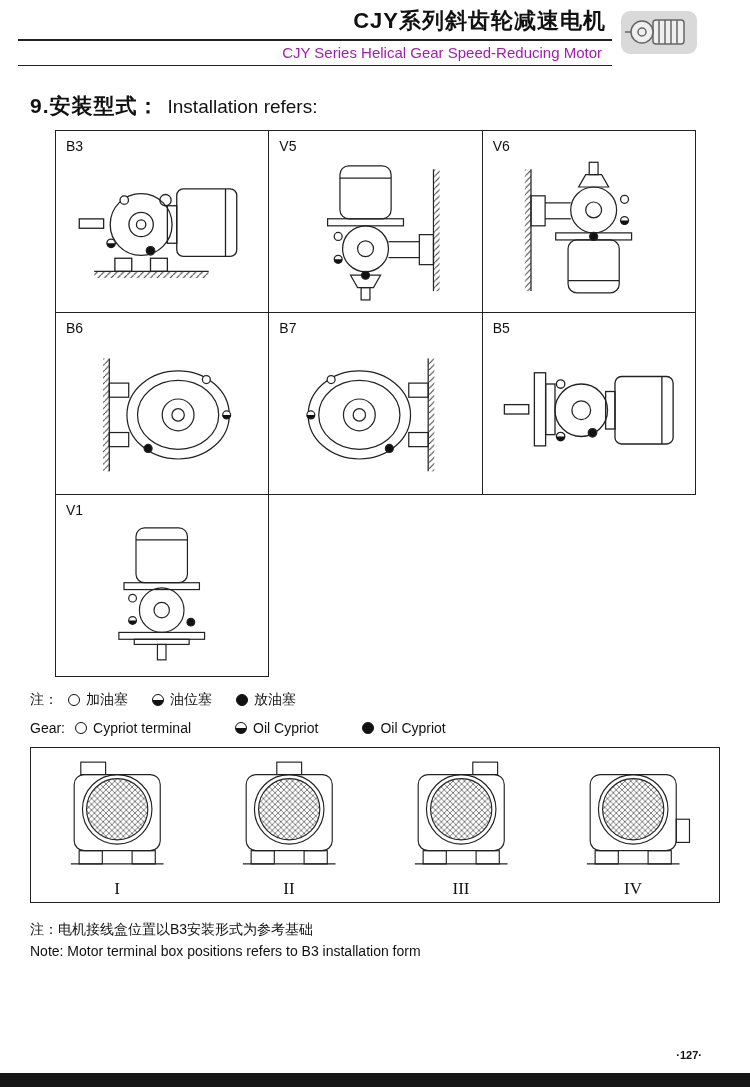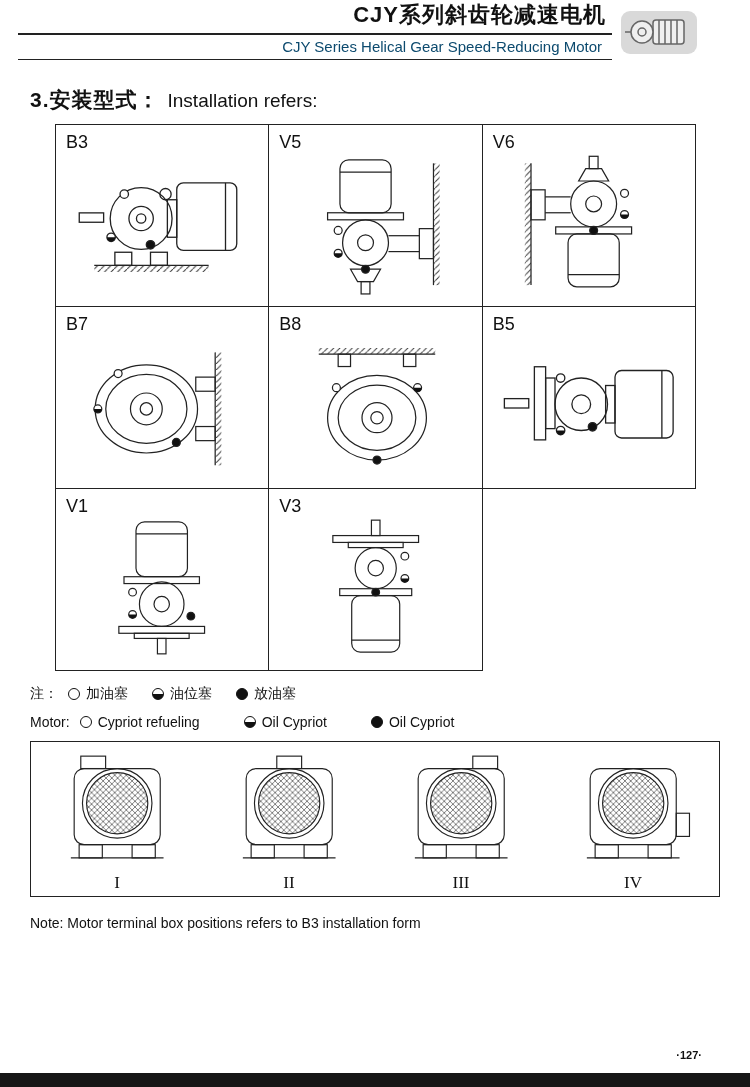--- a/index.html
+++ b/index.html
@@ -2,48 +2,48 @@
 <html><head>
 <meta charset="utf-8">
 <style>
   * { margin:0; padding:0; box-sizing:border-box; }
   html, body { background:#fff; }
   .page {
     width:750px; height:1087px; background:#fff; position:relative; overflow:hidden;
     font-family:"Liberation Sans","DejaVu Sans",sans-serif; color:#111;
   }
   
-  .header { position:relative; }
+  .header { position:relative; padding-top:6px; }
   .header-lines { margin-left:18px; width:594px; }
   .title-cn {
     font-size:22px; font-weight:bold; text-align:right; letter-spacing:1px;
     padding:0 6px 3px 0; border-bottom:2.5px solid #222;
   }
   .subtitle-en {
-    font-size:15px; text-align:right; color:#0c4a6e;
+    font-size:15px; text-align:right; color:#a21caf;
     padding:3px 10px 4px 0; border-bottom:1.5px solid #222;
   }
   .header-icon { position:absolute; top:8px; right:52px; width:78px; height:48px; }
   
   .section-heading { margin:26px 0 10px 30px; }
   .heading-cn { font-size:21px; font-weight:bold; letter-spacing:1px; }
   .heading-en { font-size:19px; margin-left:8px; }
   .terminal-heading { margin-top:52px; }
   
   .modes-grid {
     margin-left:55px; width:641px;
     display:grid; grid-template-columns:repeat(3,1fr);
     border-top:1.5px solid #222; border-left:1.5px solid #222;
   }
   .mode-cell {
     border-right:1.5px solid #222; border-bottom:1.5px solid #222;
     height:182px; position:relative;
     display:flex; justify-content:center; align-items:center; padding-top:20px;
   }
-  .mode-label { position:absolute; top:7px; left:10px; font-size:18px; }
+  .mode-label { position:absolute; top:7px; left:10px; font-size:14px; }
   .mode-cell svg { height:150px; }
   
   .legend { margin:14px 0 0 30px; font-size:14px; }
   .legend-row { display:flex; align-items:center; margin-bottom:11px; }
   .legend-prefix { margin-right:10px; }
   .legend-group { display:inline-flex; align-items:center; margin-right:24px; }
   .legend-row.en .legend-group { margin-right:44px; }
   .pcircle {
     width:12px; height:12px; border:1.5px solid #111; border-radius:50%;
     display:inline-block; margin-right:6px; background:#fff;
@@ -98,21 +98,21 @@
             <line x1="57" y1="12" x2="57" y2="36"></line>
           <circle cx="22" cy="24" r="11"></circle>
             <circle cx="22" cy="24" r="4"></circle>
           <line x1="5" y1="24" x2="11" y2="24"></line>
         </g>
       </svg>
     </div>
   </div>
 
   <div class="section-heading">
-    <span class="heading-cn">3.安装型式：</span><span class="heading-en">Installation refers:</span>
+    <span class="heading-cn">9.安装型式：</span><span class="heading-en">Installation refers:</span>
   </div>
 
   <div class="modes-grid">
 
     <div class="mode-cell">
       <span class="mode-label">B3</span>
       <svg viewBox="0 0 200 160">
         <g stroke="#222" stroke-width="1.4" fill="none">
           <line x1="28" y1="122" x2="150" y2="122"></line>
           <rect x="28" y="122" width="122" height="7" fill="url(#hatch)" stroke="none"></rect>
@@ -175,20 +175,39 @@
           <rect x="76" y="94" width="58" height="60" rx="10"></rect>
           <line x1="76" y1="140" x2="134" y2="140"></line>
           <circle cx="140" cy="48" r="4.5" fill="#fff"></circle>
           <circle cx="140" cy="72" r="4.5" fill="#fff"></circle>
           <path d="M135.5 72 A4.5 4.5 0 0 0 144.5 72 Z" fill="#111" stroke="none"></path>
           <circle cx="105" cy="90" r="4.5" fill="#111"></circle>
         </g>
       </svg>
     </div>
 
+    <div class="mode-cell">
+      <span class="mode-label">B6</span>
+      <svg viewBox="0 0 200 170">
+        <g stroke="#222" stroke-width="1.4" fill="none">
+          <line x1="40" y1="22" x2="40" y2="150"></line>
+          <rect x="33" y="22" width="7" height="128" fill="url(#hatch)" stroke="none"></rect>
+          <rect x="40" y="50" width="22" height="16"></rect>
+          <rect x="40" y="106" width="22" height="16"></rect>
+          <ellipse cx="118" cy="86" rx="58" ry="50"></ellipse>
+          <ellipse cx="118" cy="86" rx="46" ry="39"></ellipse>
+          <circle cx="118" cy="86" r="18"></circle>
+            <circle cx="118" cy="86" r="7"></circle>
+          <circle cx="150" cy="46" r="4.5" fill="#fff"></circle>
+          <circle cx="173" cy="86" r="4.5" fill="#fff"></circle>
+          <path d="M168.5 86 A4.5 4.5 0 0 0 177.5 86 Z" fill="#111" stroke="none"></path>
+          <circle cx="84" cy="124" r="4.5" fill="#111"></circle>
+        </g>
+      </svg>
+    </div>
 
     <div class="mode-cell">
       <span class="mode-label">B7</span>
       <svg viewBox="0 0 200 170">
         <g stroke="#222" stroke-width="1.4" fill="none">
           <line x1="160" y1="22" x2="160" y2="150"></line>
           <rect x="160" y="22" width="7" height="128" fill="url(#hatch)" stroke="none"></rect>
           <rect x="138" y="50" width="22" height="16"></rect>
           <rect x="138" y="106" width="22" height="16"></rect>
           <ellipse cx="82" cy="86" rx="58" ry="50"></ellipse>
@@ -196,39 +215,20 @@
           <circle cx="82" cy="86" r="18"></circle>
             <circle cx="82" cy="86" r="7"></circle>
           <circle cx="50" cy="46" r="4.5" fill="#fff"></circle>
           <circle cx="27" cy="86" r="4.5" fill="#fff"></circle>
           <path d="M22.5 86 A4.5 4.5 0 0 0 31.5 86 Z" fill="#111" stroke="none"></path>
           <circle cx="116" cy="124" r="4.5" fill="#111"></circle>
         </g>
       </svg>
     </div>
 
-    <div class="mode-cell">
-      <span class="mode-label">B8</span>
-      <svg viewBox="0 0 200 170">
-        <g stroke="#222" stroke-width="1.4" fill="none">
-          <line x1="36" y1="24" x2="168" y2="24"></line>
-          <rect x="36" y="17" width="132" height="7" fill="url(#hatch)" stroke="none"></rect>
-          <rect x="58" y="24" width="14" height="14"></rect>
-          <rect x="132" y="24" width="14" height="14"></rect>
-          <ellipse cx="102" cy="96" rx="56" ry="48"></ellipse>
-          <ellipse cx="102" cy="96" rx="44" ry="37"></ellipse>
-          <circle cx="102" cy="96" r="17"></circle>
-            <circle cx="102" cy="96" r="7"></circle>
-          <circle cx="56" cy="62" r="4.5" fill="#fff"></circle>
-          <circle cx="148" cy="62" r="4.5" fill="#fff"></circle>
-          <path d="M143.5 62 A4.5 4.5 0 0 0 152.5 62 Z" fill="#111" stroke="none"></path>
-          <circle cx="102" cy="144" r="4.5" fill="#111"></circle>
-        </g>
-      </svg>
-    </div>
 
     <div class="mode-cell">
       <span class="mode-label">B5</span>
       <svg viewBox="0 0 200 160">
         <g stroke="#222" stroke-width="1.4" fill="none">
           <rect x="10" y="70" width="26" height="10"></rect>
           <rect x="42" y="36" width="12" height="78"></rect>
           <rect x="54" y="48" width="10" height="54"></rect>
           <circle cx="92" cy="76" r="28"></circle>
             <circle cx="92" cy="76" r="10"></circle>
@@ -256,63 +256,44 @@
           <rect x="68" y="138" width="64" height="6"></rect>
           <rect x="95" y="144" width="10" height="18"></rect>
           <circle cx="66" cy="90" r="4.5" fill="#fff"></circle>
           <circle cx="66" cy="116" r="4.5" fill="#fff"></circle>
           <path d="M61.5 116 A4.5 4.5 0 0 0 70.5 116 Z" fill="#111" stroke="none"></path>
           <circle cx="134" cy="118" r="4.5" fill="#111"></circle>
         </g>
       </svg>
     </div>
 
-    <div class="mode-cell">
-      <span class="mode-label">V3</span>
-      <svg viewBox="0 0 200 175">
-        <g stroke="#222" stroke-width="1.4" fill="none">
-          <rect x="95" y="6" width="10" height="18"></rect>
-          <rect x="50" y="24" width="100" height="8"></rect>
-          <rect x="68" y="32" width="64" height="6"></rect>
-          <circle cx="100" cy="62" r="24"></circle>
-            <circle cx="100" cy="62" r="9"></circle>
-          <rect x="58" y="86" width="84" height="8"></rect>
-          <rect x="72" y="94" width="56" height="66" rx="10"></rect>
-          <line x1="72" y1="146" x2="128" y2="146"></line>
-          <circle cx="134" cy="48" r="4.5" fill="#fff"></circle>
-          <circle cx="134" cy="74" r="4.5" fill="#fff"></circle>
-          <path d="M129.5 74 A4.5 4.5 0 0 0 138.5 74 Z" fill="#111" stroke="none"></path>
-          <circle cx="100" cy="90" r="4.5" fill="#111"></circle>
-        </g>
-      </svg>
-    </div>
 
   </div>
 
   <div class="legend">
     <div class="legend-row">
       <span class="legend-prefix">注：</span>
       <span class="legend-group">
           <span class="pcircle"></span>
           <span>加油塞</span>
         </span>
       <span class="legend-group">
           <span class="pcircle half"></span>
           <span>油位塞</span>
         </span>
       <span class="legend-group">
           <span class="pcircle full"></span>
           <span>放油塞</span>
         </span>
     </div>
     <div class="legend-row en">
-      <span class="legend-prefix">Motor:</span>
+      <span class="legend-prefix">Gear:</span>
       <span class="legend-group">
           <span class="pcircle"></span>
-          <span>Cypriot refueling</span>
+          <span>Cypriot terminal</span>
         </span>
       <span class="legend-group">
           <span class="pcircle half"></span>
           <span>Oil Cypriot</span>
         </span>
       <span class="legend-group">
           <span class="pcircle full"></span>
           <span>Oil Cypriot</span>
         </span>
     </div>
@@ -377,19 +358,20 @@
           <rect x="98" y="112" width="28" height="16"></rect>
           <line x1="24" y1="128" x2="136" y2="128"></line>
         </g>
       </svg>
       <div class="roman">IV</div>
     </div>
 
   </div>
 
   <div class="notes">
+    <div>注：电机接线盒位置以B3安装形式为参考基础</div>
     <div>Note: Motor terminal box positions refers to B3 installation form</div>
   </div>
 
   <div class="page-number">·127·</div>
   <div class="bottom-bar"></div>
 
 </div>
 
 </body></html>

